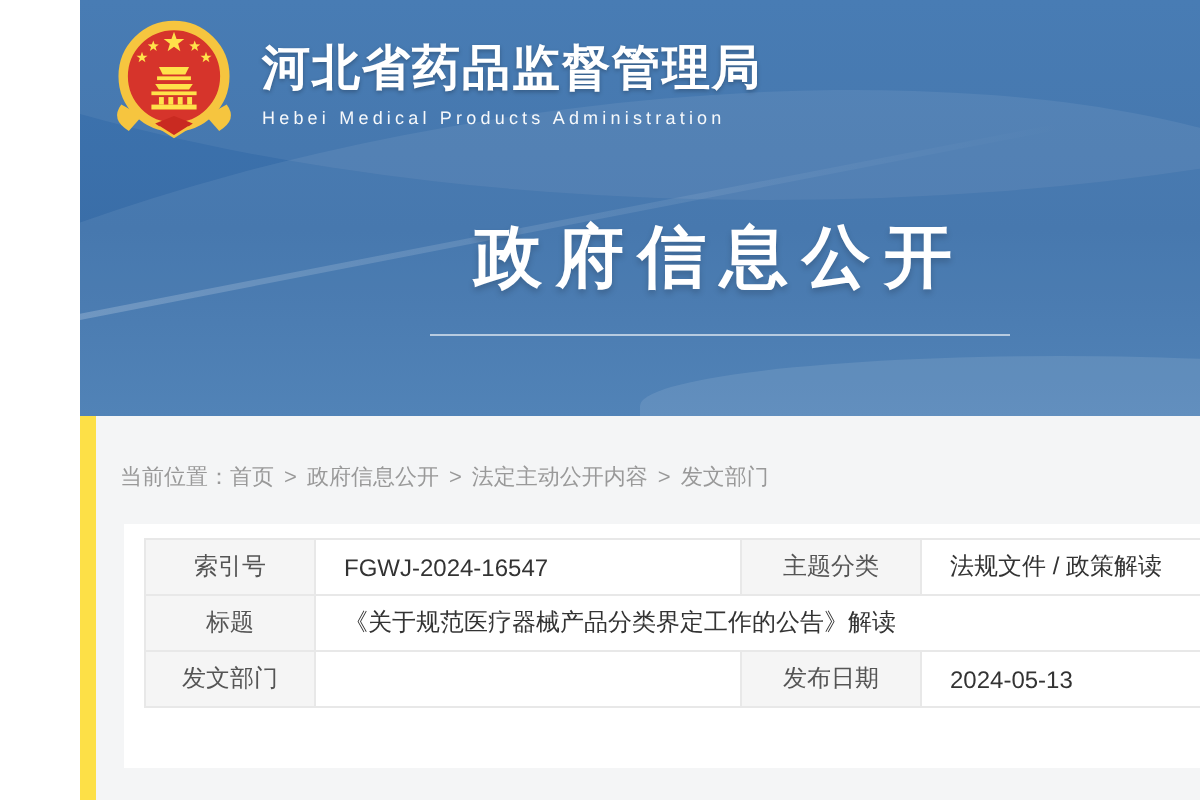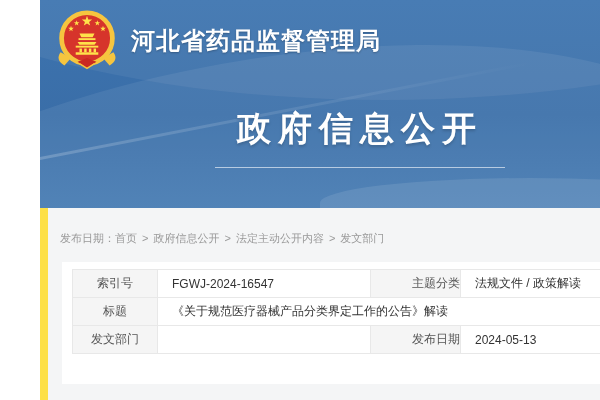--- a/index.html
+++ b/index.html
@@ -73,21 +73,21 @@
     margin:16px 0 0 14px; width:606px; background:#ffffff;
     padding:7px 0 30px 10px;
   }
   table.doc-table { border-collapse:collapse; table-layout:fixed; width:576px; }
   .doc-table td {
     border:1px solid #e8e8e8; height:28px; font-size:12px; vertical-align:middle;
   }
   .doc-table td.lbl {
     background:#f5f5f5; color:#555555; text-align:center; width:85px;font-family:Liberation Serif, serif;
   }
-  .doc-table td.lbl2 { width:90px;text-align:right; }
+  .doc-table td.lbl2 { width:90px; }
   .doc-table td.val { background:#ffffff; color:#333333; padding-left:14px; }
 </style>
 </head>
 <body>
 
 <div class="page">
   <div class="stage">
 
     <div class="banner">
       <div class="sw2"></div>
@@ -118,32 +118,33 @@
             <rect x="24" y="39" width="24" height="2"></rect>
             <rect x="28" y="42" width="2.6" height="4"></rect>
             <rect x="33" y="42" width="2.6" height="4"></rect>
             <rect x="38" y="42" width="2.6" height="4"></rect>
             <rect x="43" y="42" width="2.6" height="4"></rect>
             <rect x="24" y="46" width="24" height="2.6"></rect>
           </g>
         </svg>
         <div class="site-titles">
           <div class="site-title">河北省药品监督管理局</div>
+          <div class="site-subtitle">Hebei Medical Products Administration</div>
         </div>
       </div>
 
       <div class="banner-title">政府信息公开</div>
       <div class="banner-divider"></div>
     </div>
 
     <div class="content">
 
 
       <div class="breadcrumb">
-        <span>发布日期：</span><a>首页</a><span class="sep">&gt;</span><a>政府信息公开</a><span class="sep">&gt;</span><a>法定主动公开内容</a><span class="sep">&gt;</span><a>发文部门</a>
+        <span>当前位置：</span><a>首页</a><span class="sep">&gt;</span><a>政府信息公开</a><span class="sep">&gt;</span><a>法定主动公开内容</a><span class="sep">&gt;</span><a>发文部门</a>
       </div>
 
       <div class="doc-card">
         <table class="doc-table">
           <tbody>
               <tr>
             <td class="lbl">索引号</td>
             <td class="val" style="width:213px;">FGWJ-2024-16547</td>
             <td class="lbl lbl2">主题分类</td>
             <td class="val">法规文件 / 政策解读</td>

